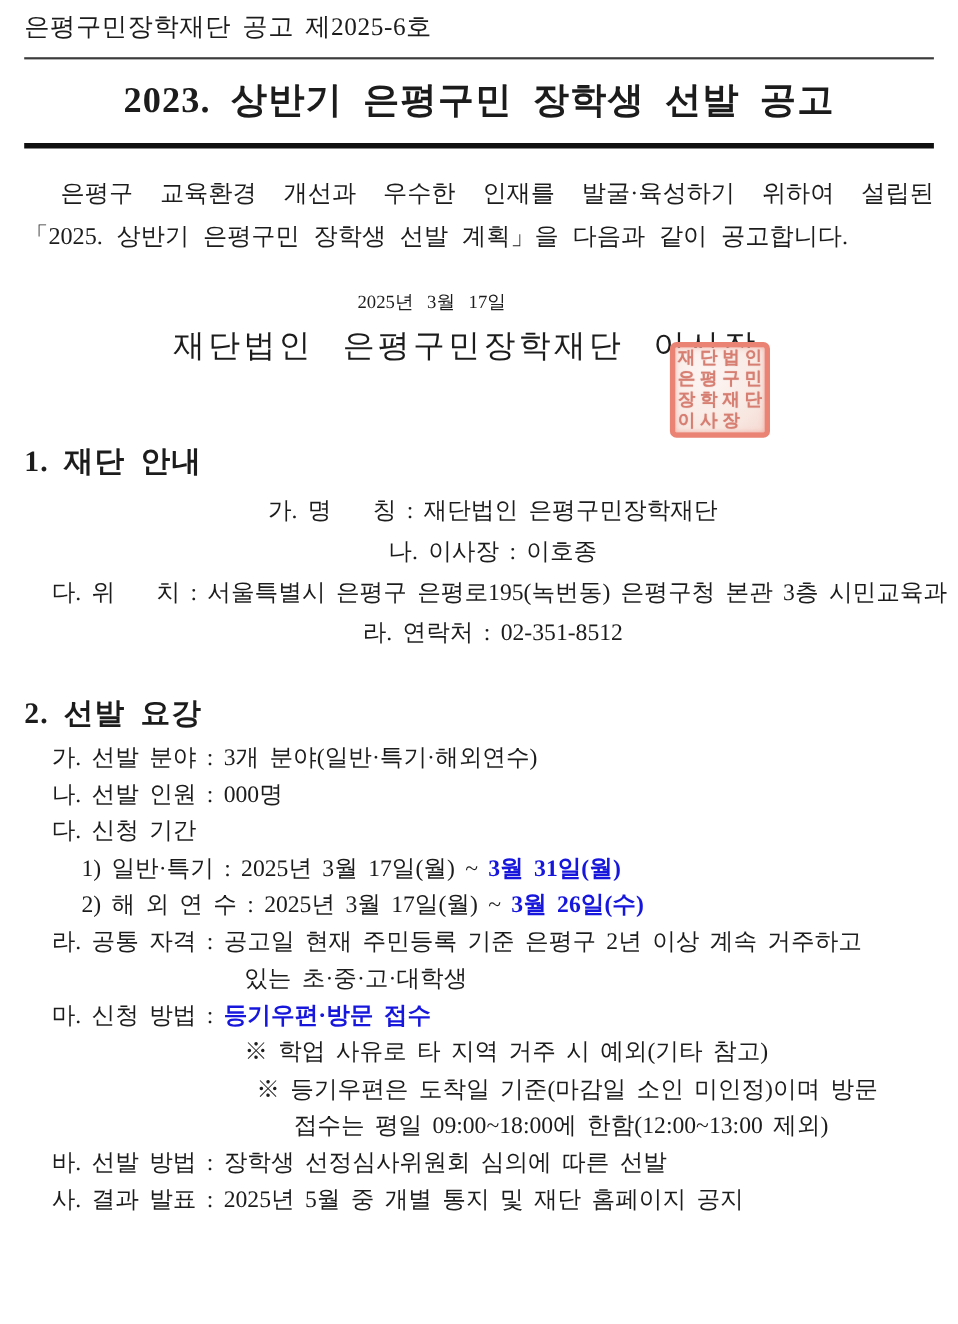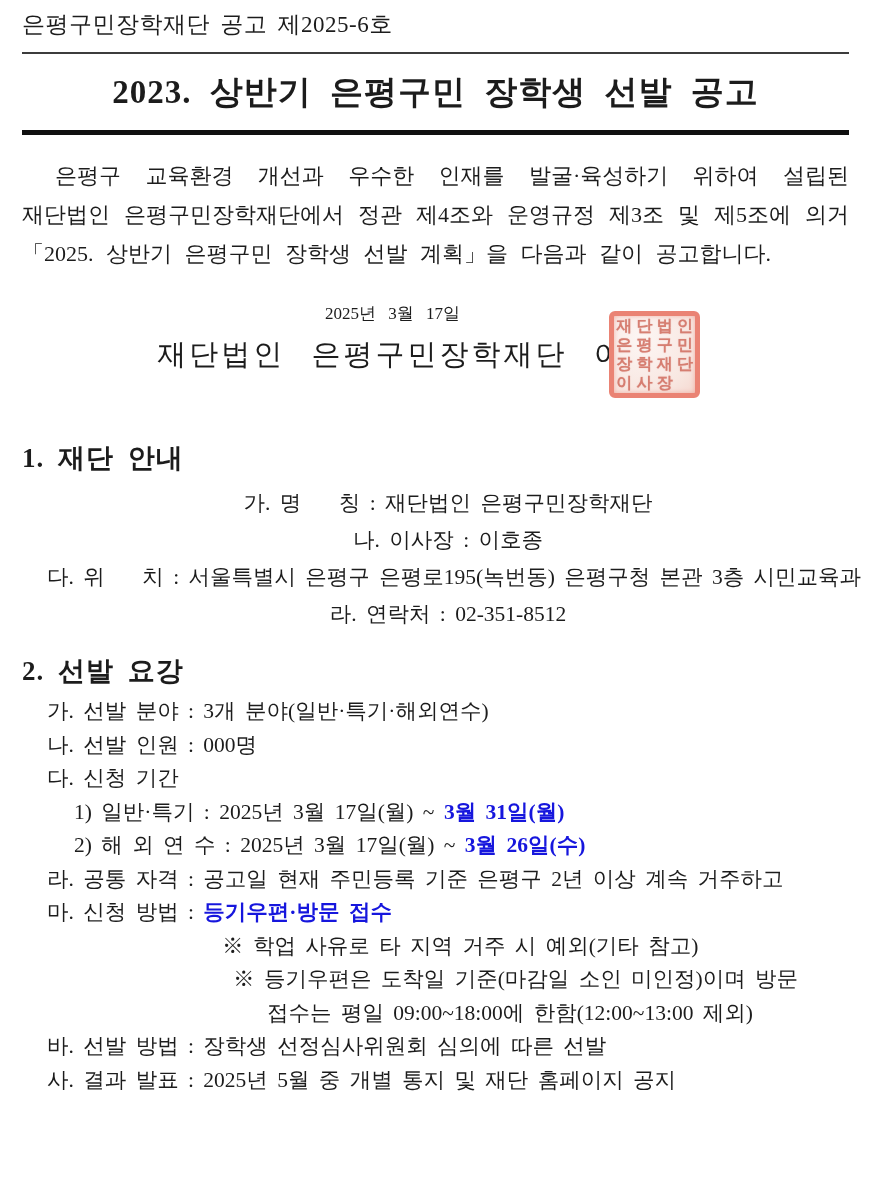--- a/index.html
+++ b/index.html
@@ -96,21 +96,21 @@
   }
   .sec-heading {
     font-size: 27px;
     line-height: 38px;
     font-weight: bold;
     letter-spacing: 1px;
     word-spacing: 6px;
     white-space: pre;
   }
   .sec1-heading { margin-top: 64px; }
-  .sec2-heading { margin-top: 19px; }
+  .sec2-heading { margin-top: 35px; }
   .sec1-items { margin-top: 8px; }
   .sec2-items { margin-top: 5px; }
   .item {
     font-size: 21.5px;
     white-space: pre;
   }
   .sec1-items .item { line-height: 37px; text-align: center; }
   .sec2-items .item { line-height: 33.5px; }
   .ind1 { padding-left: 25px; }
   .ind2 { padding-left: 52px; }
@@ -130,21 +130,20 @@
   <div class="notice-no">은평구민장학재단 공고 제2025-6호</div>
 
   <hr class="rule-thin">
 
   <div class="doc-title">2023. 상반기 은평구민 장학생 선발 공고</div>
 
   <hr class="rule-thick">
 
   <div class="intro">
     <div class="j indent">은평구 교육환경 개선과 우수한 인재를 발굴·육성하기 위하여 설립된</div>
-    <div class="j">재단법인 은평구민장학재단에서 정관 제4조와 운영규정 제3조 및 제5조에 의거</div>
     <div class="last">「2025. 상반기 은평구민 장학생 선발 계획」을 다음과 같이 공고합니다.</div>
   </div>
 
   <div class="date-line">2025년 3월 17일</div>
 
   <div class="signer-line">재단법인 은평구민장학재단 이사장</div>
 
   <div class="seal">
     <div class="seal-grid">
         <span>재</span>
@@ -174,20 +173,21 @@
   </div>
 
   <div class="sec-heading sec2-heading">2. 선발 요강</div>
   <div class="sec2-items">
     <div class="item ind1">가. 선발 분야 : 3개 분야(일반·특기·해외연수)</div>
     <div class="item ind1">나. 선발 인원 : 000명</div>
     <div class="item ind1">다. 신청 기간</div>
     <div class="item ind2"><span>1) 일반·특기 : 2025년 3월 17일(월) ~ </span><span class="blue">3월 31일(월)</span></div>
     <div class="item ind2"><span>2) 해 외 연 수 : 2025년 3월 17일(월) ~ </span><span class="blue">3월 26일(수)</span></div>
     <div class="item ind1">라. 공통 자격 : 공고일 현재 주민등록 기준 은평구 2년 이상 계속 거주하고</div>
+    <div class="item ind3">있는 초·중·고·대학생</div>
     <div class="item ind1"><span>마. 신청 방법 : </span><span class="blue">등기우편·방문 접수</span></div>
     <div class="item ind3">※ 학업 사유로 타 지역 거주 시 예외(기타 참고)</div>
     <div class="item ind4">※ 등기우편은 도착일 기준(마감일 소인 미인정)이며 방문</div>
     <div class="item ind5">접수는 평일 09:00~18:00에 한함(12:00~13:00 제외)</div>
     <div class="item ind1">바. 선발 방법 : 장학생 선정심사위원회 심의에 따른 선발</div>
     <div class="item ind1">사. 결과 발표 : 2025년 5월 중 개별 통지 및 재단 홈페이지 공지</div>
   </div>
 
 </div>
 

